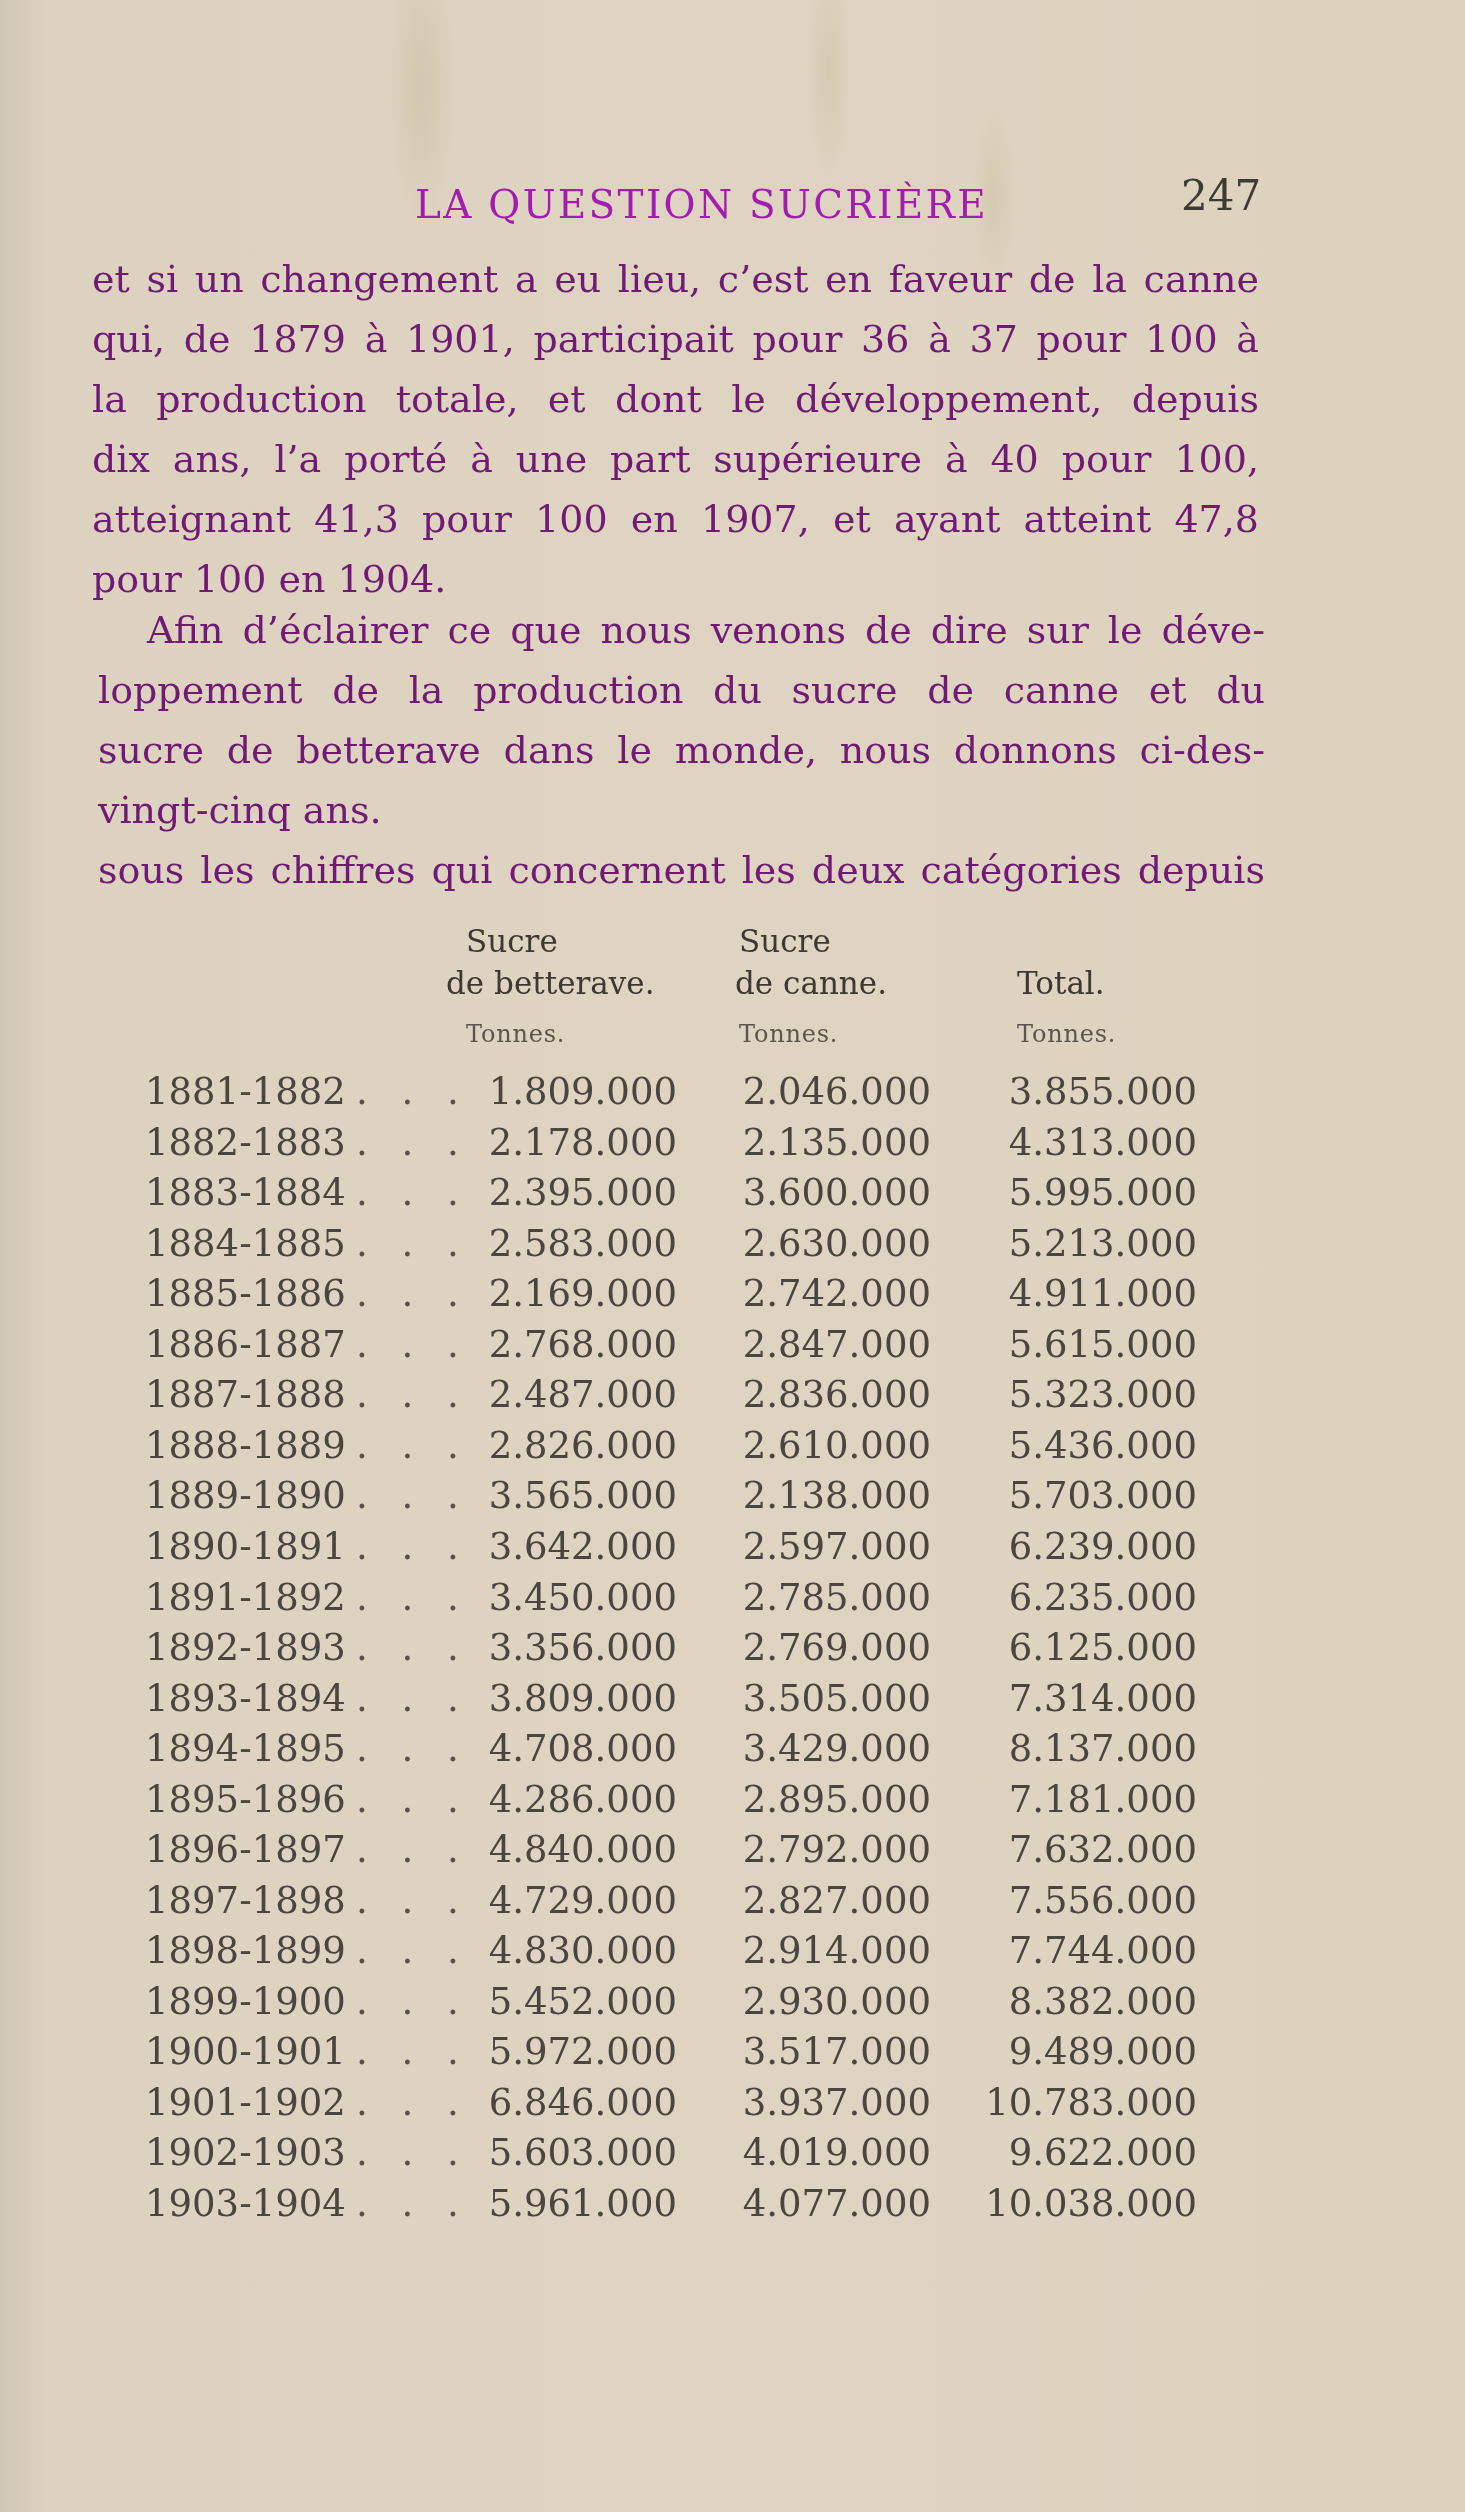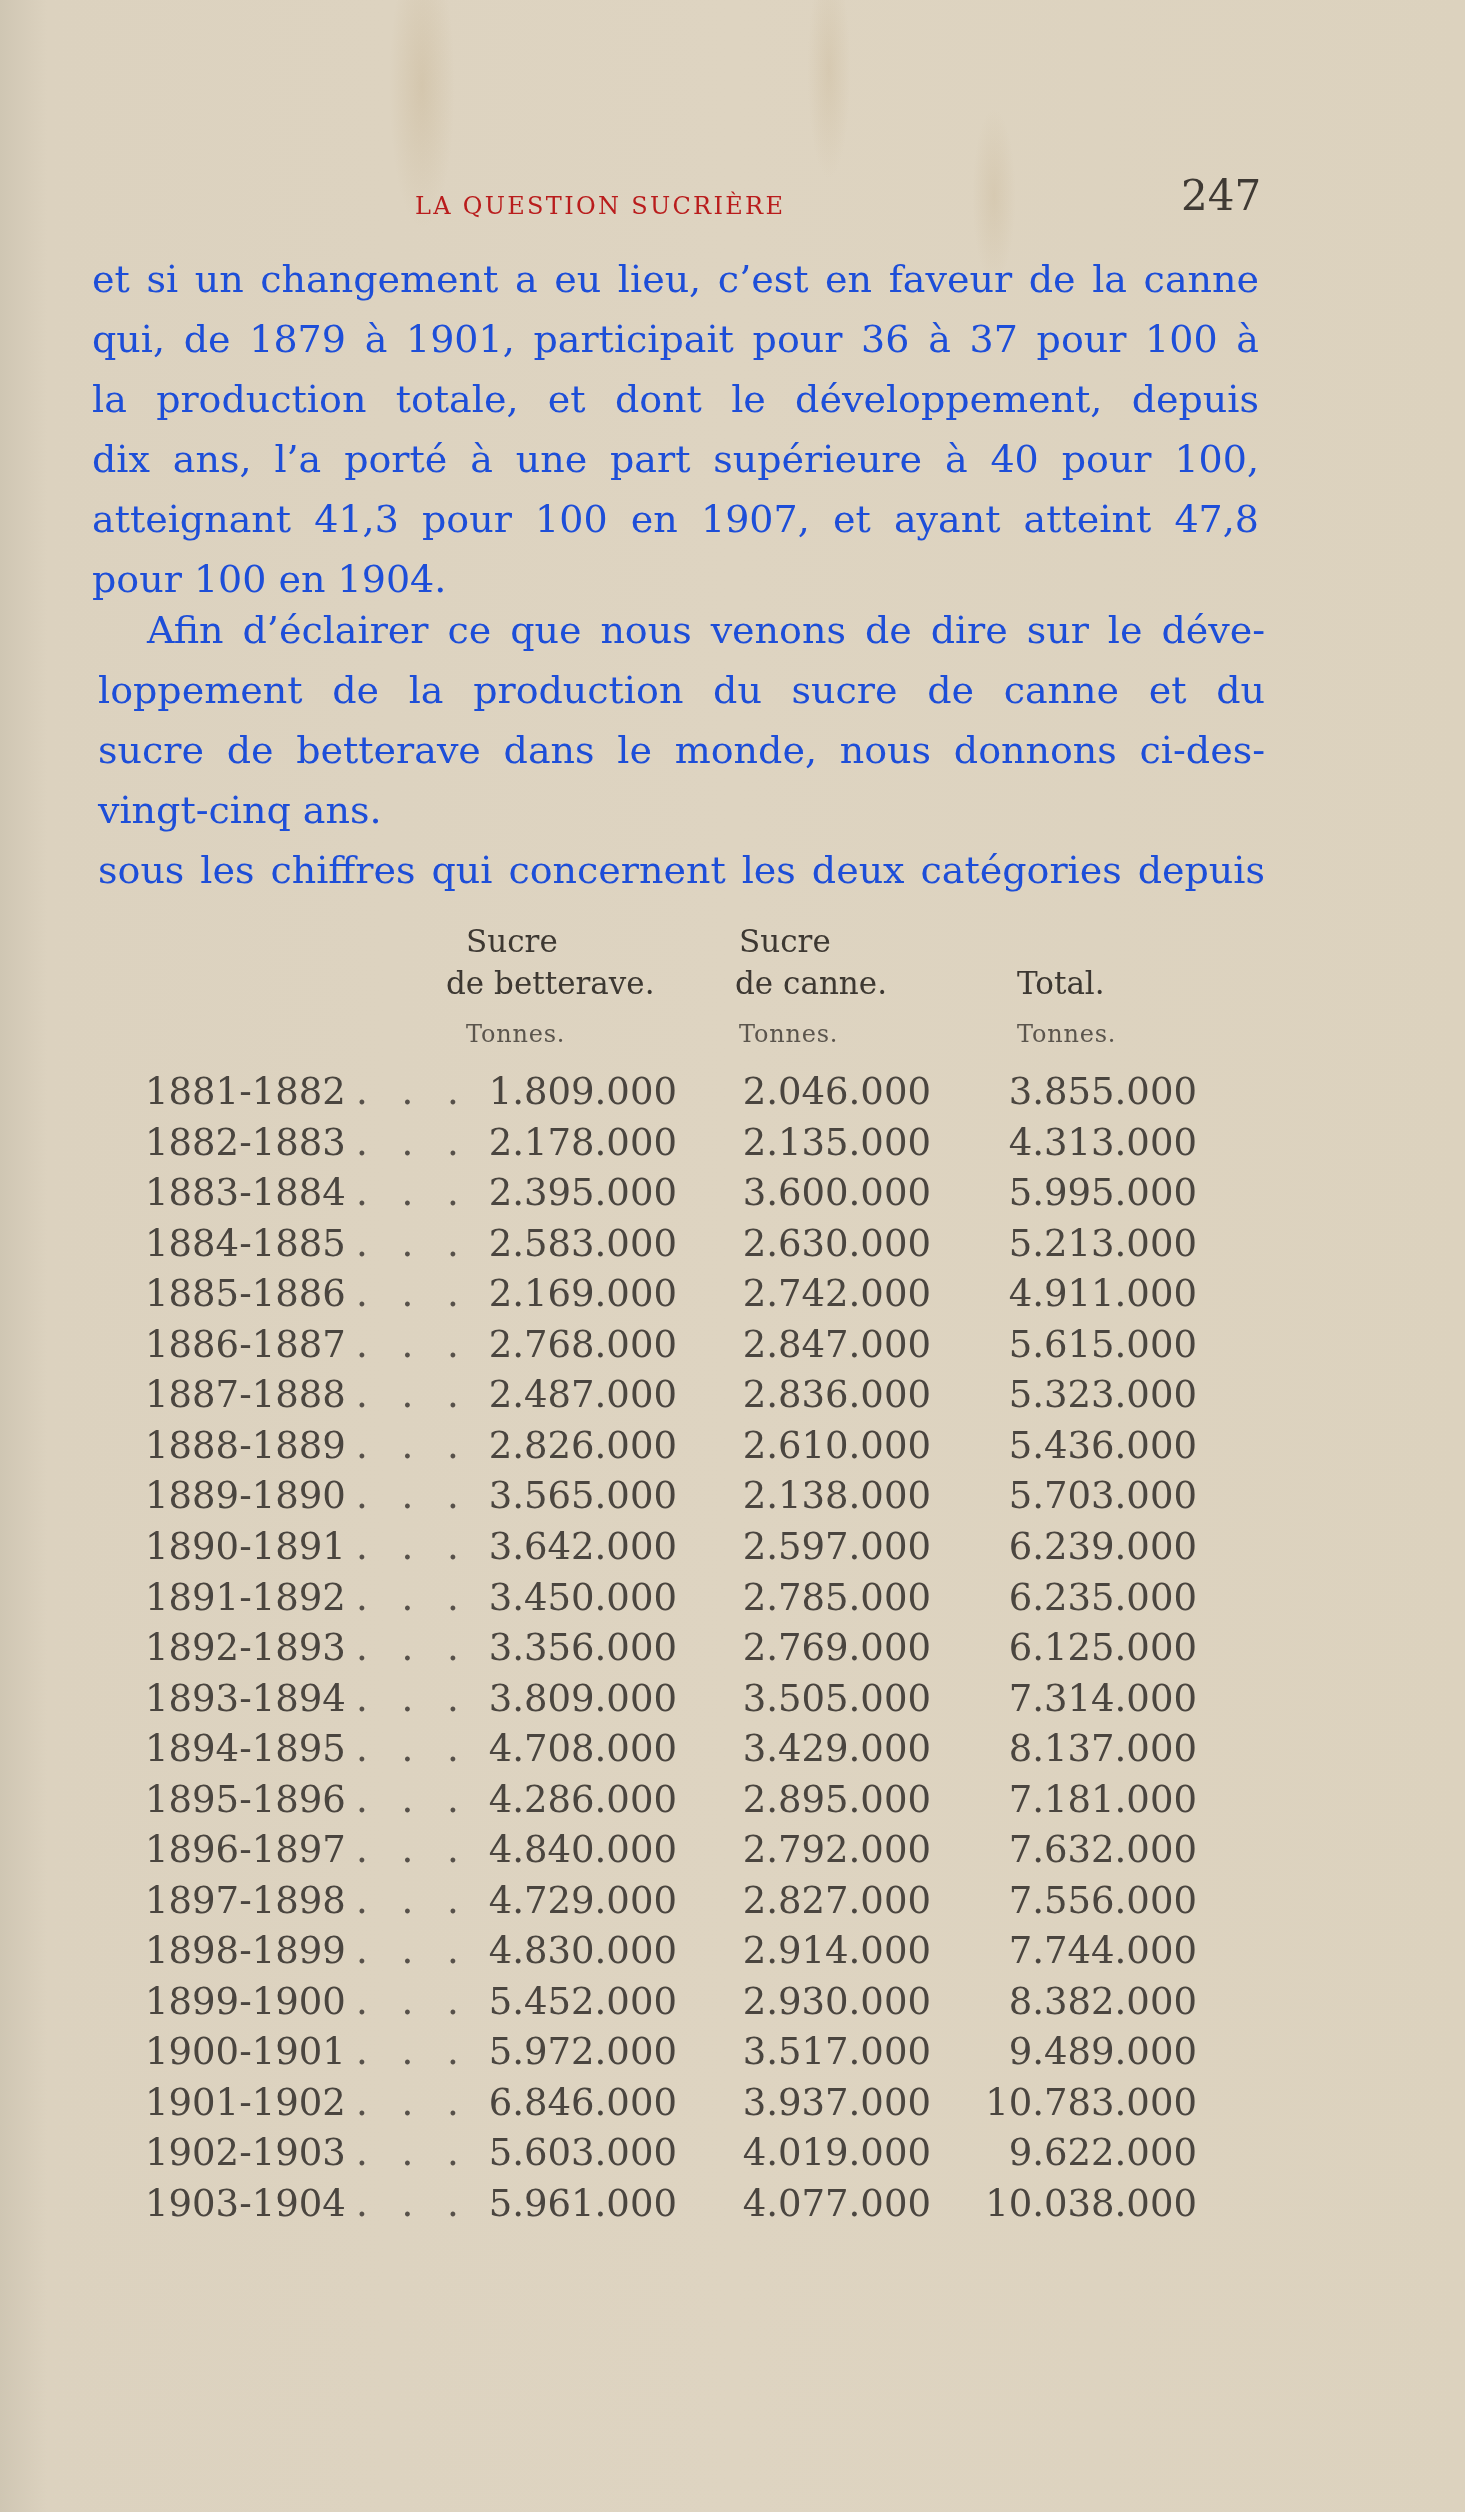--- a/index.html
+++ b/index.html
@@ -30,41 +30,41 @@
   .running-head {
     position: absolute;
     top: 171px;
     left: 0;
     width: 1465px;
     height: 47px;
   }
   .running-title {
     position: absolute;
     left: 415px;
-    top: 21px;
-    font-size: 24px;
+    top: 11px;
+    font-size: 39px;
     letter-spacing: 2.3px;
-    color: #b91c1c;
+    color: #a21caf;
     white-space: nowrap;
   }
   .page-number {
     position: absolute;
     left: 1181px;
     top: 0px;
     font-size: 42px;
     color: #3f3a34;
   }
   .body-text {
     position: absolute;
     left: 92px;
     width: 1167px;
     font-size: 38px;
     line-height: 60px;
     text-align: justify;
-    color: #1d4ed8;
+    color: #701a75;
   }
   .para-1 {
     top: 249px;
   }
   .para-2 {
     top: 600px;
     text-indent: 49px;
     margin-left: 6px;
   }
   .line {

